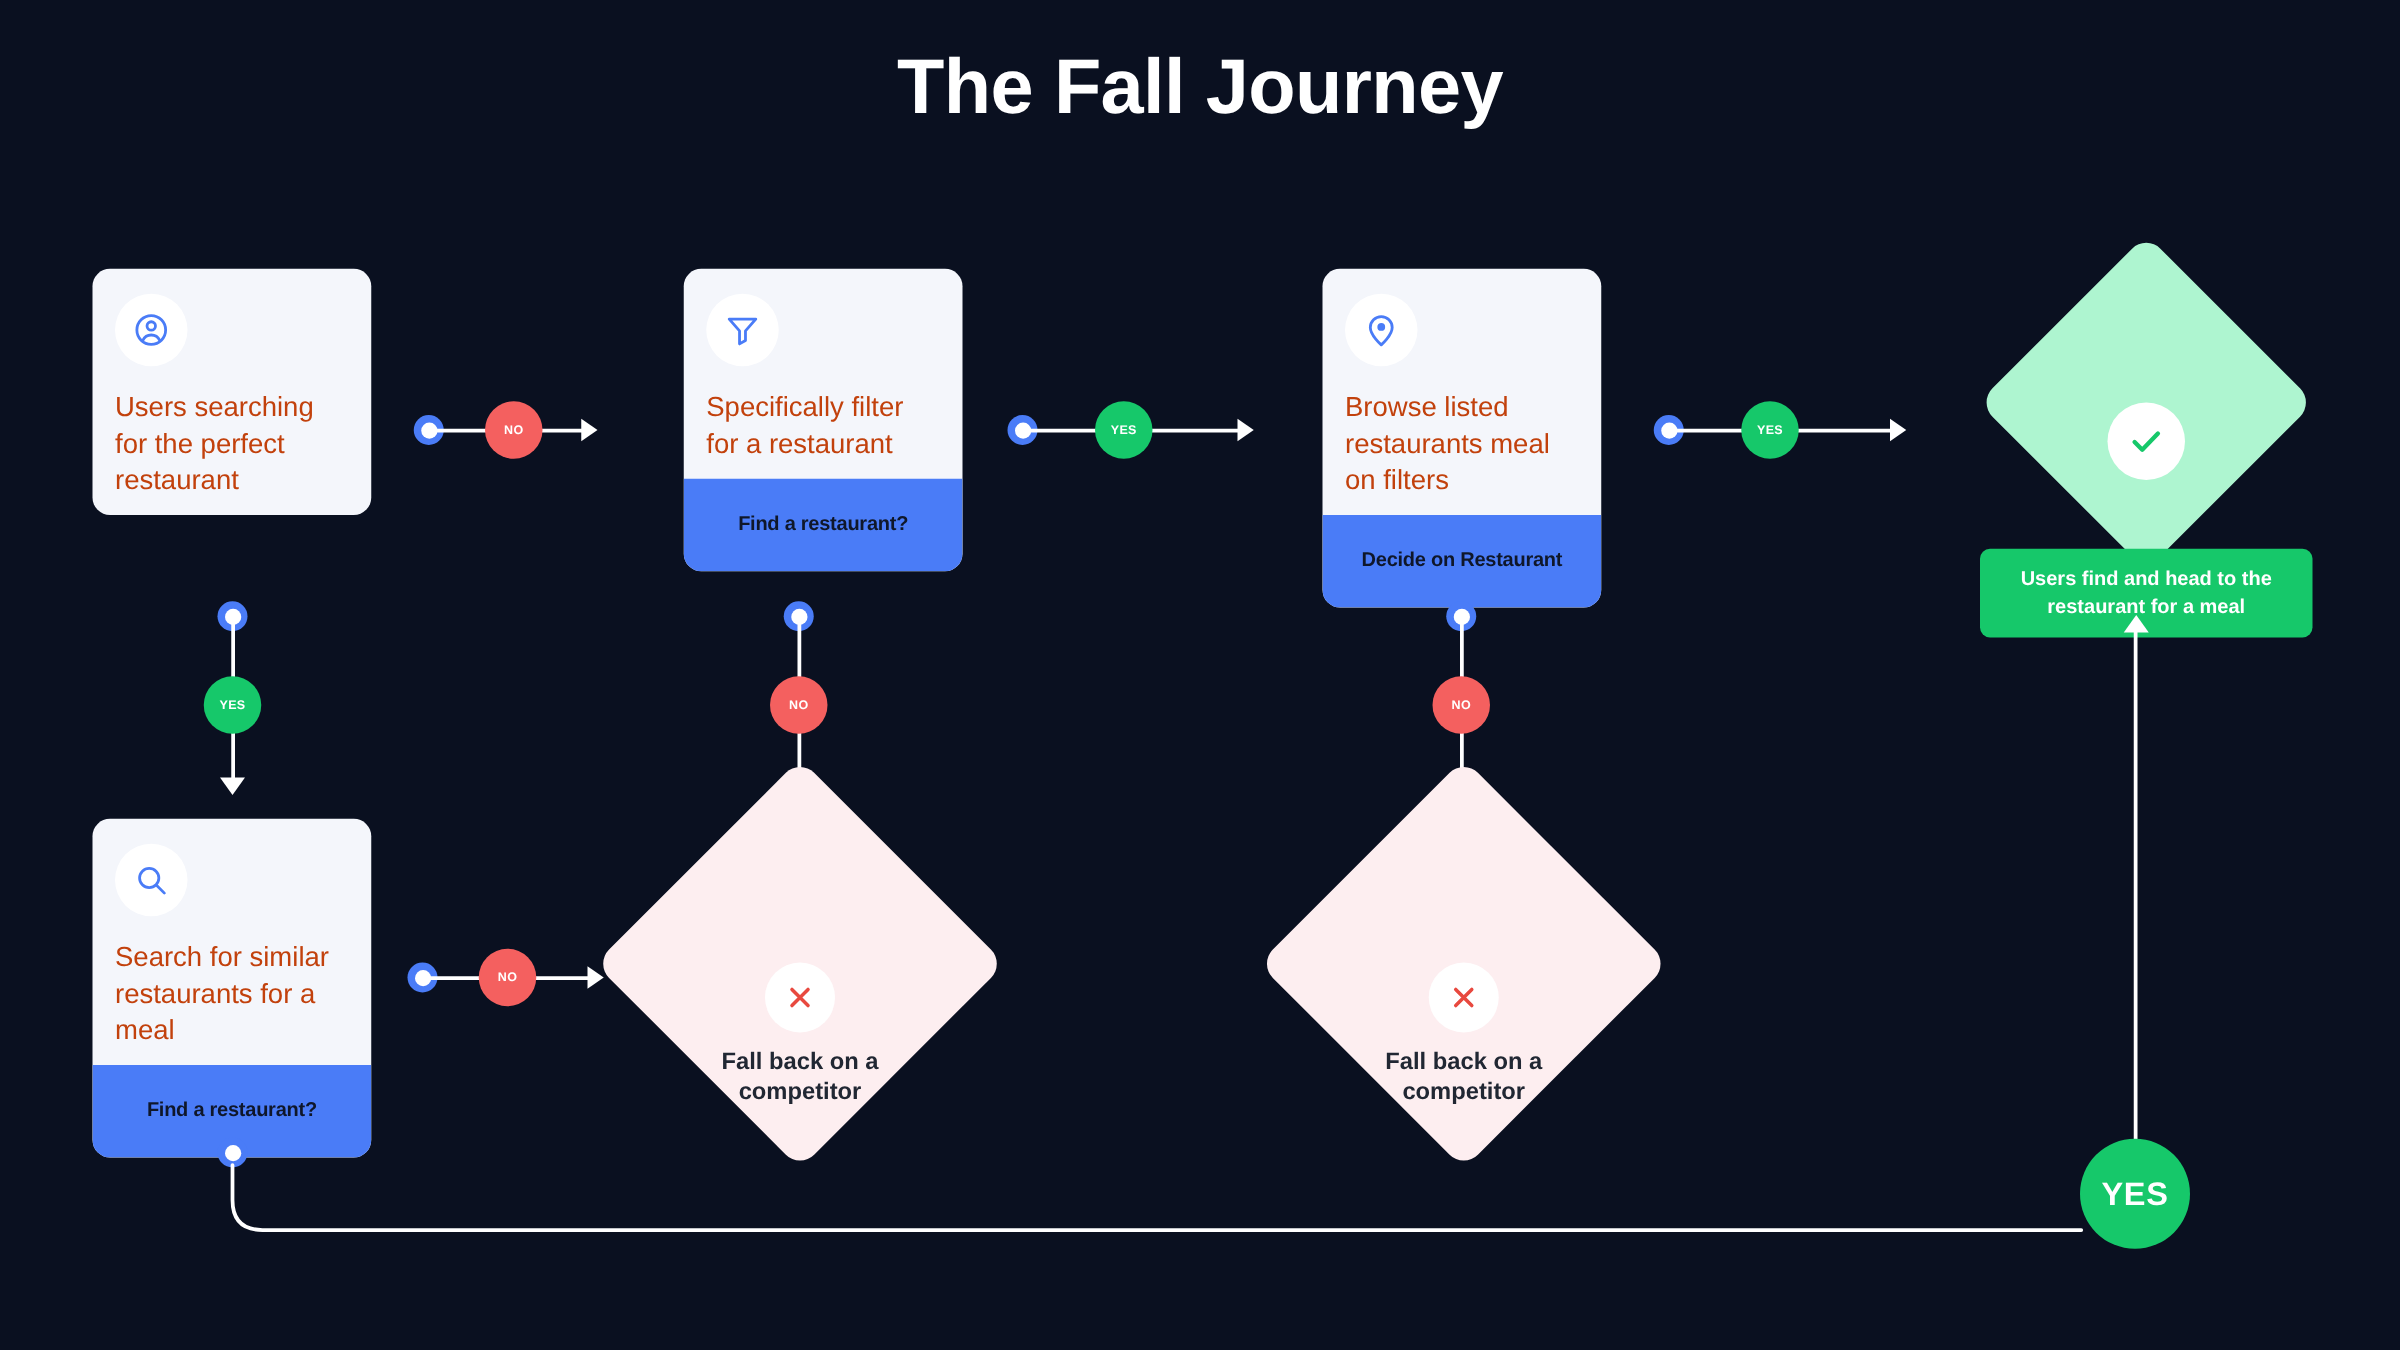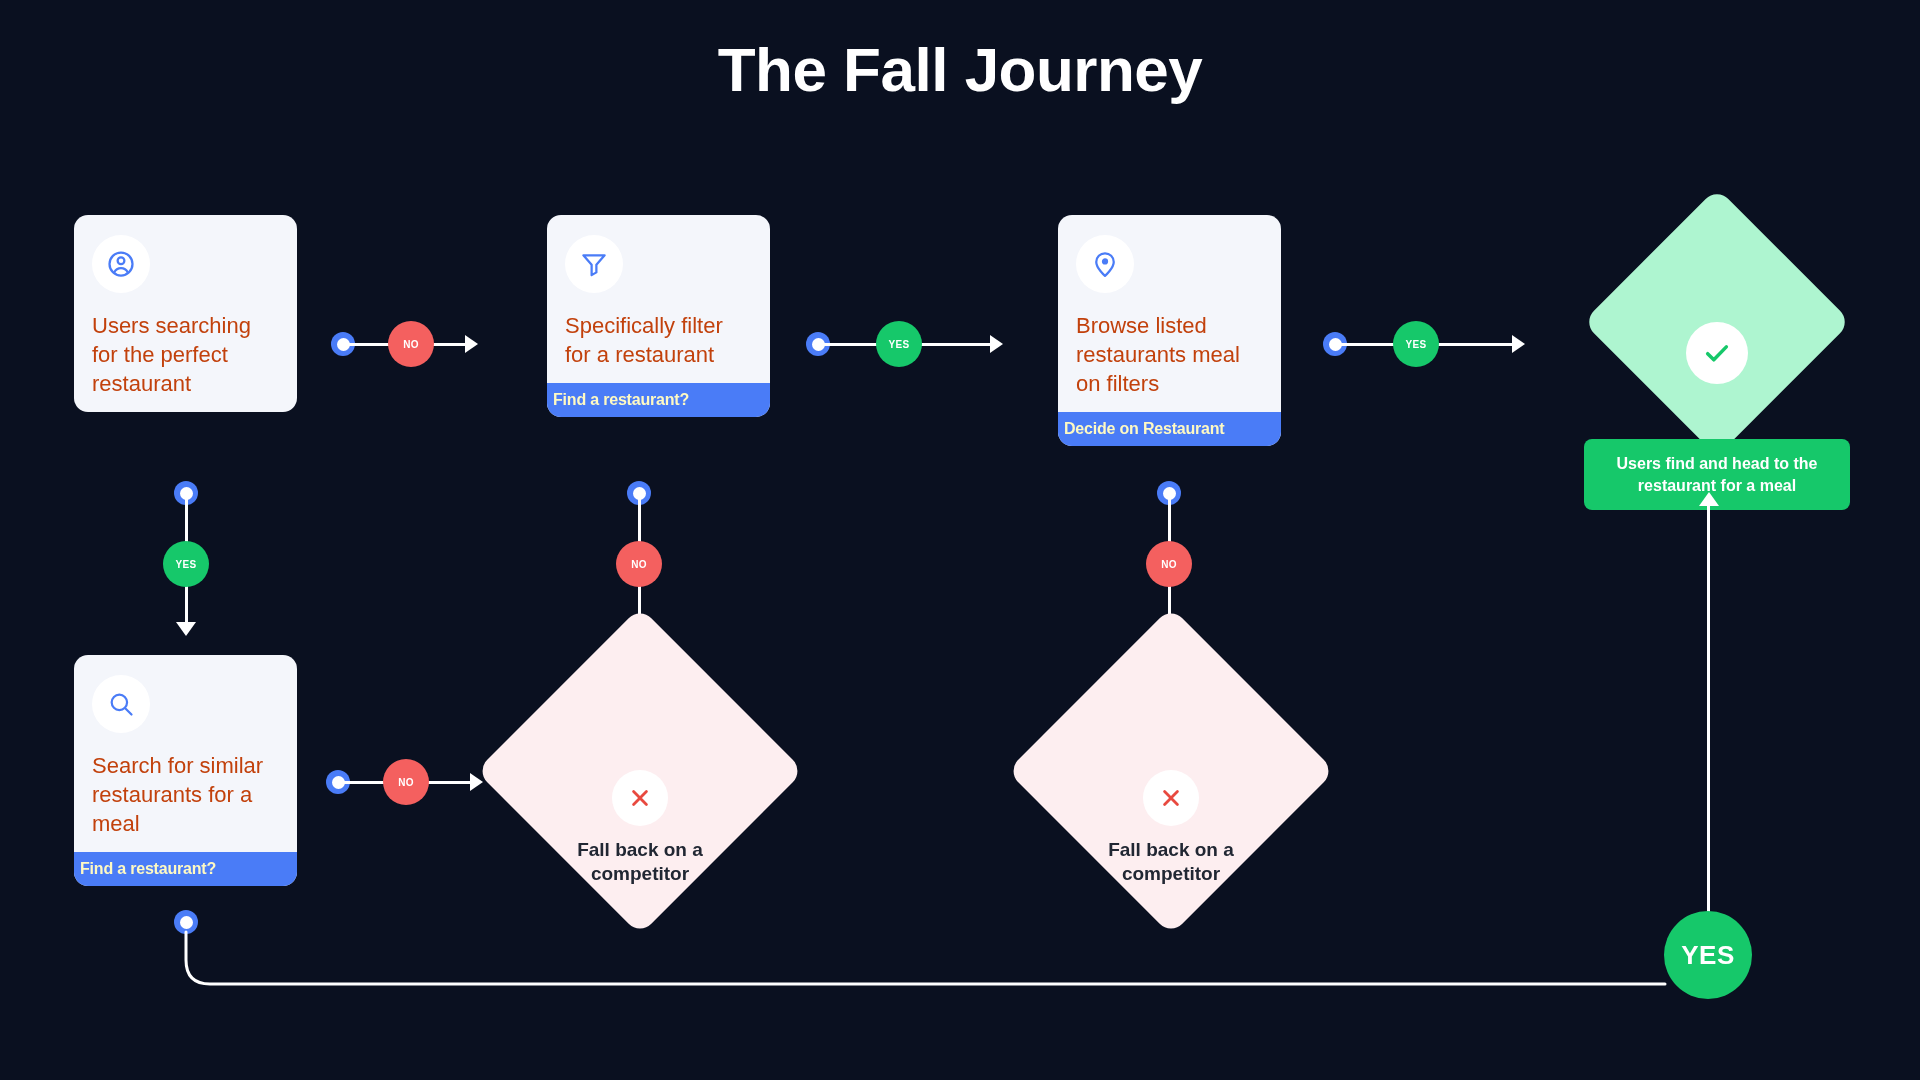--- a/index.html
+++ b/index.html
@@ -49,24 +49,25 @@
   }
   .icon-circle svg { display: block; }
   .card-text {
     color: #c2410c;
     font-size: 22px;
     font-weight: 400;
     line-height: 1.32;
   }
   .card-label {
     background: #4a7cf7;
-    color: #fef9c3;
+    color: #0f172a;
     font-size: 16px;
     font-weight: 700;
-    padding: 8px 6px;
+    text-align: center;
+    padding: 28px 6px;
     letter-spacing: -0.2px;
   }
 
   
   .diamond-wrap {
     position: absolute;
     width: 232px; height: 232px;
   }
   .diamond-shape {
     position: absolute; inset: 0;

